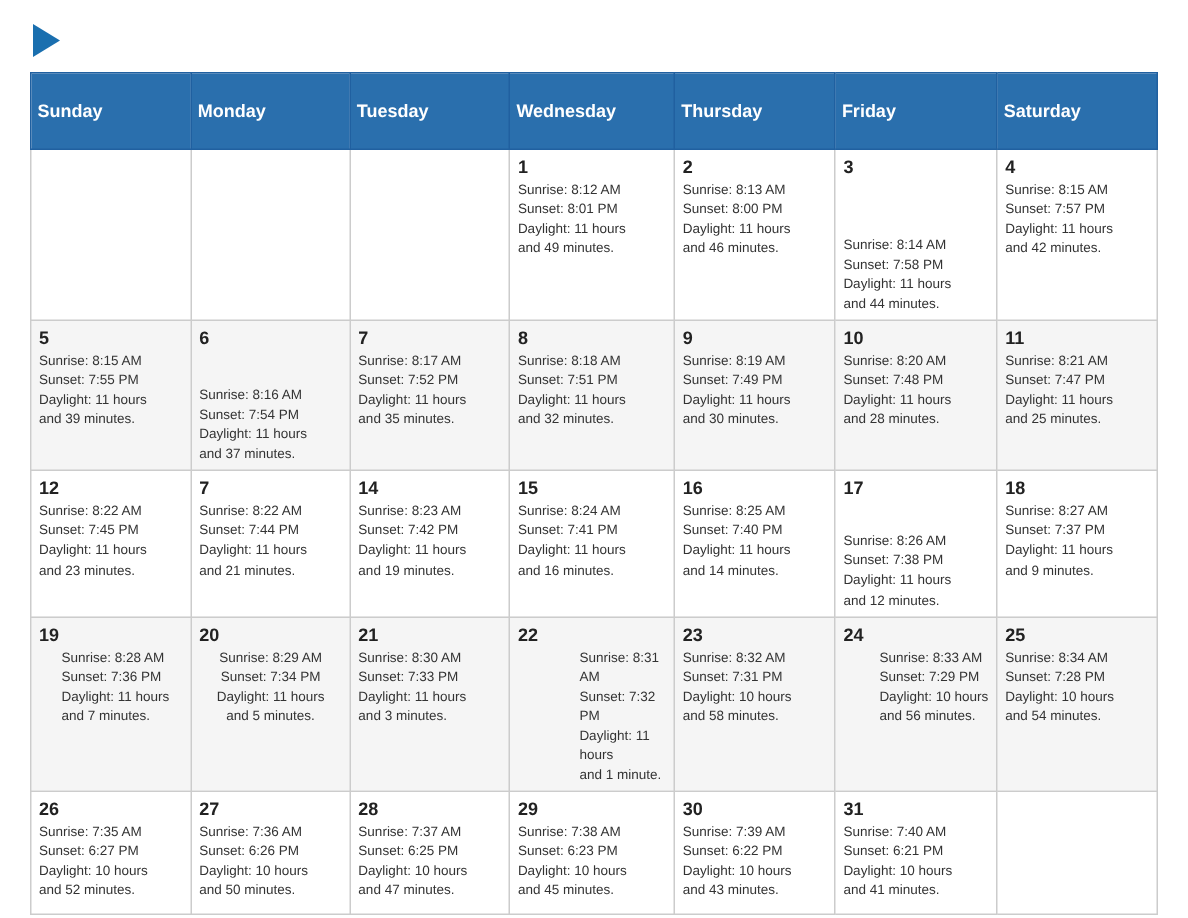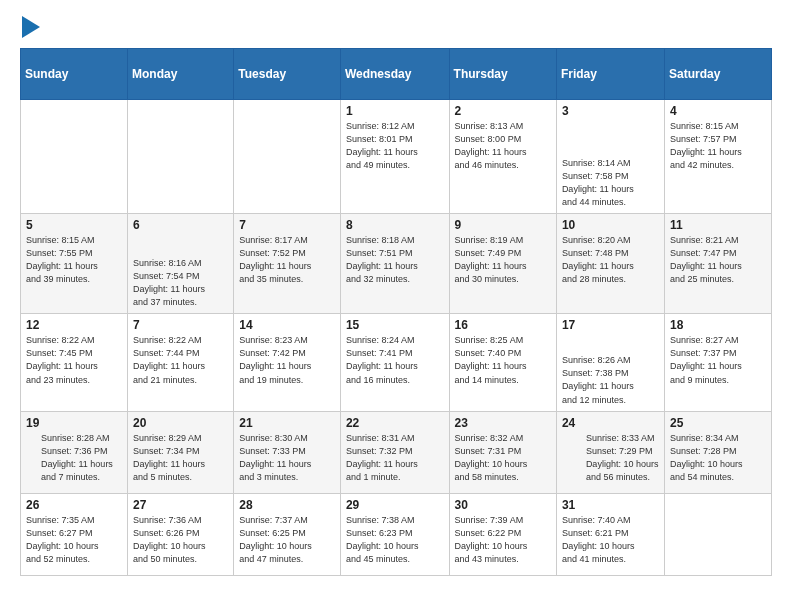--- a/index.html
+++ b/index.html
@@ -267,35 +267,35 @@
         <tr>
           <td>
             <span class="day-num">19</span>
             <div class="day-info" style="white-space: pre-line; margin-left: 15px;">Sunrise: 8:28 AM
 Sunset: 7:36 PM
 Daylight: 11 hours
 and 7 minutes.</div>
           </td>
           <td>
             <span class="day-num">20</span>
-            <div class="day-info" style="white-space: pre-line;">Sunrise: 8:29 AM
+            <div class="day-info" style="white-space: pre-line; text-align: center;">Sunrise: 8:29 AM
 Sunset: 7:34 PM
 Daylight: 11 hours
 and 5 minutes.</div>
           </td>
           <td>
             <span class="day-num">21</span>
             <div class="day-info" style="white-space: pre-line;">Sunrise: 8:30 AM
 Sunset: 7:33 PM
 Daylight: 11 hours
 and 3 minutes.</div>
           </td>
           <td>
             <span class="day-num">22</span>
-            <div class="day-info" style="white-space: pre-line;">Sunrise: 8:31 AM
+            <div class="day-info" style="white-space: pre-line; margin-left: 41px;">Sunrise: 8:31 AM
 Sunset: 7:32 PM
 Daylight: 11 hours
 and 1 minute.</div>
           </td>
           <td>
             <span class="day-num">23</span>
             <div class="day-info" style="white-space: pre-line;">Sunrise: 8:32 AM
 Sunset: 7:31 PM
 Daylight: 10 hours
 and 58 minutes.</div>

